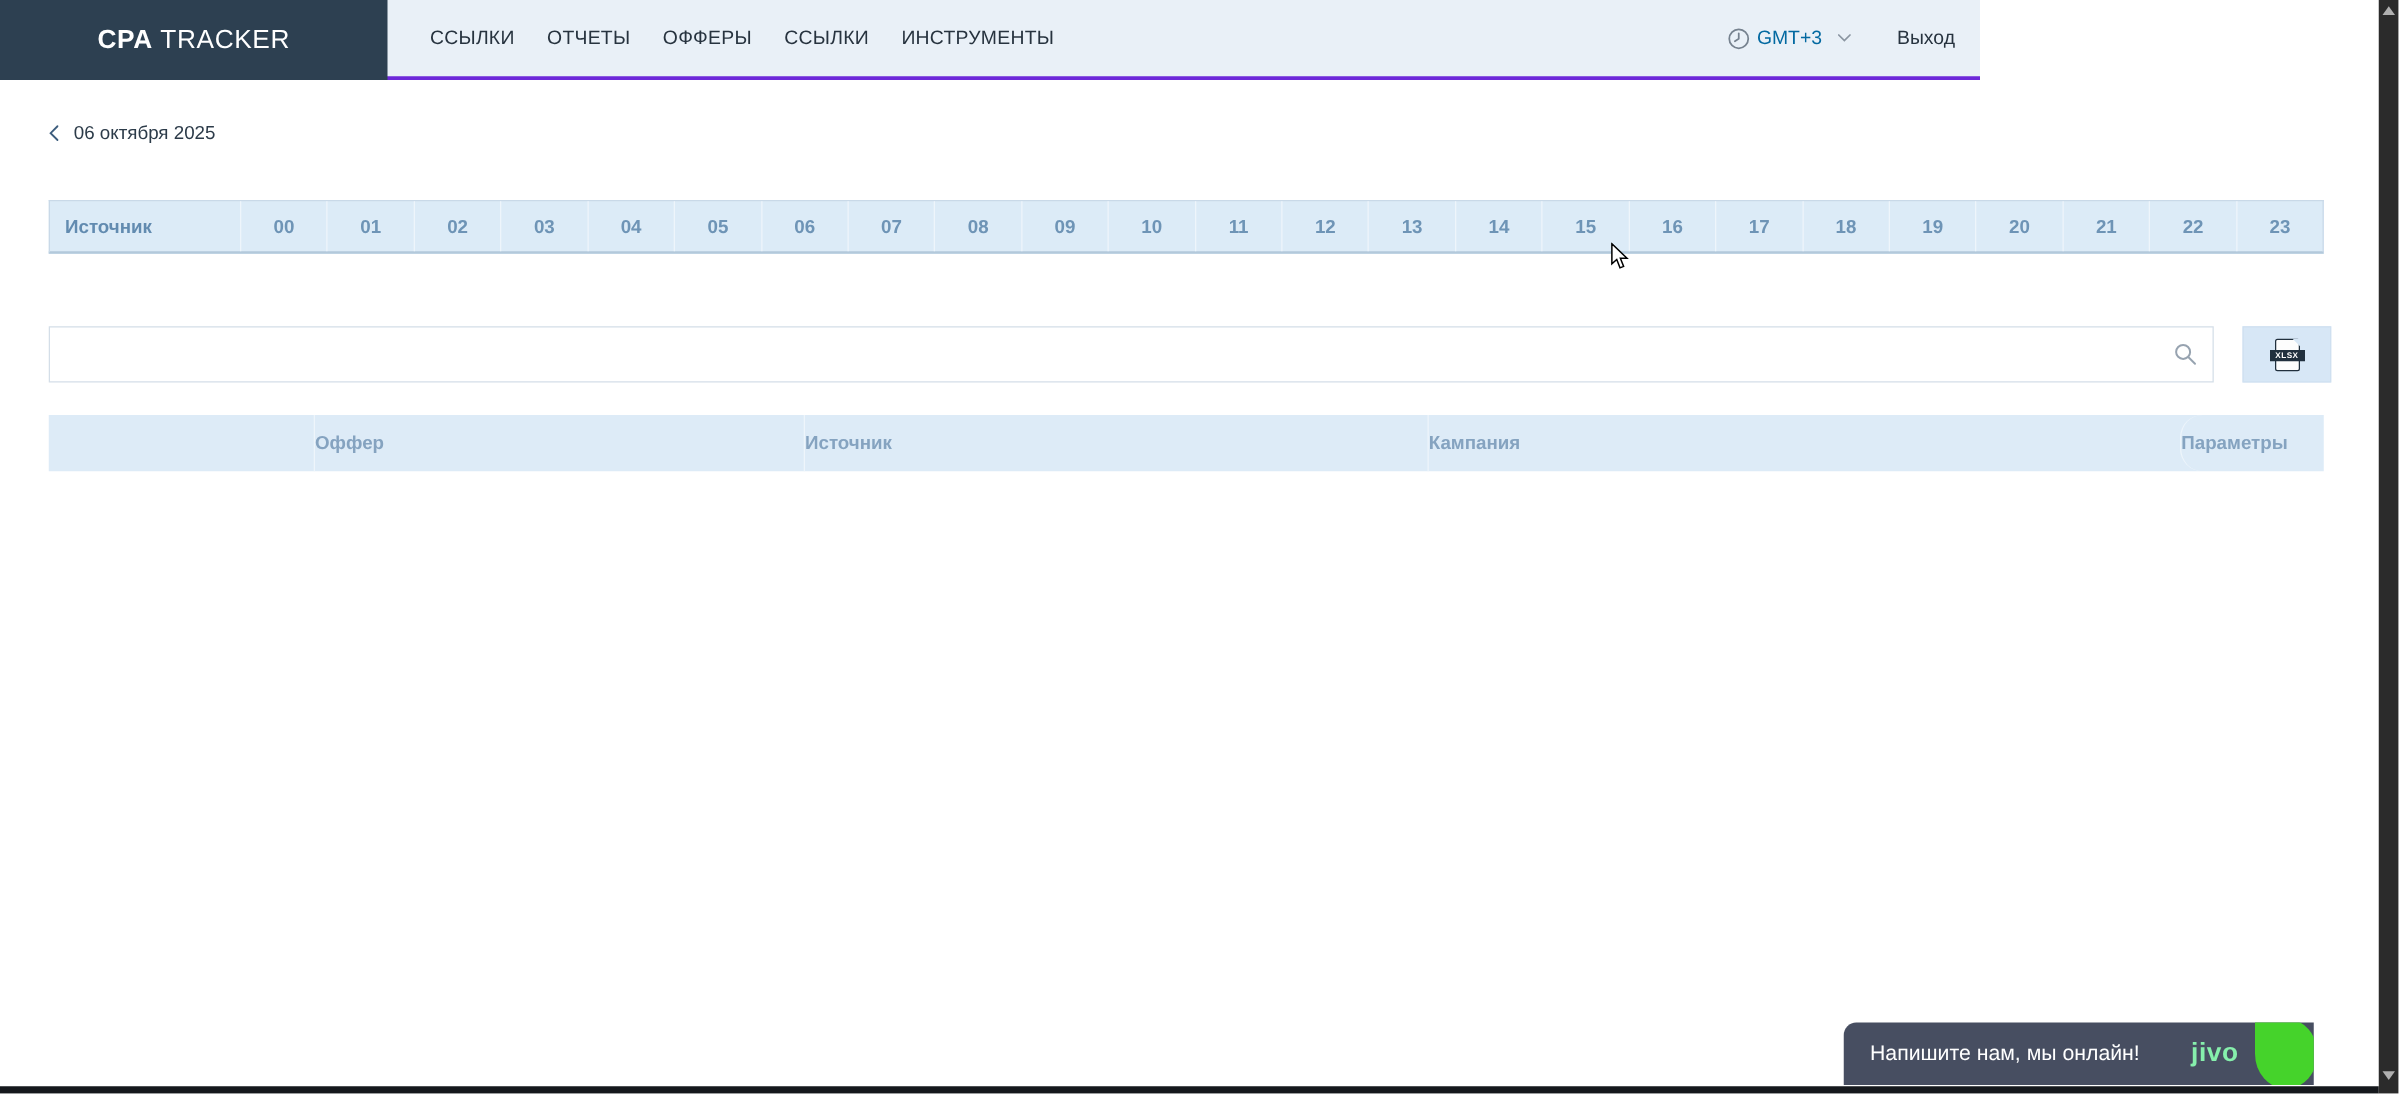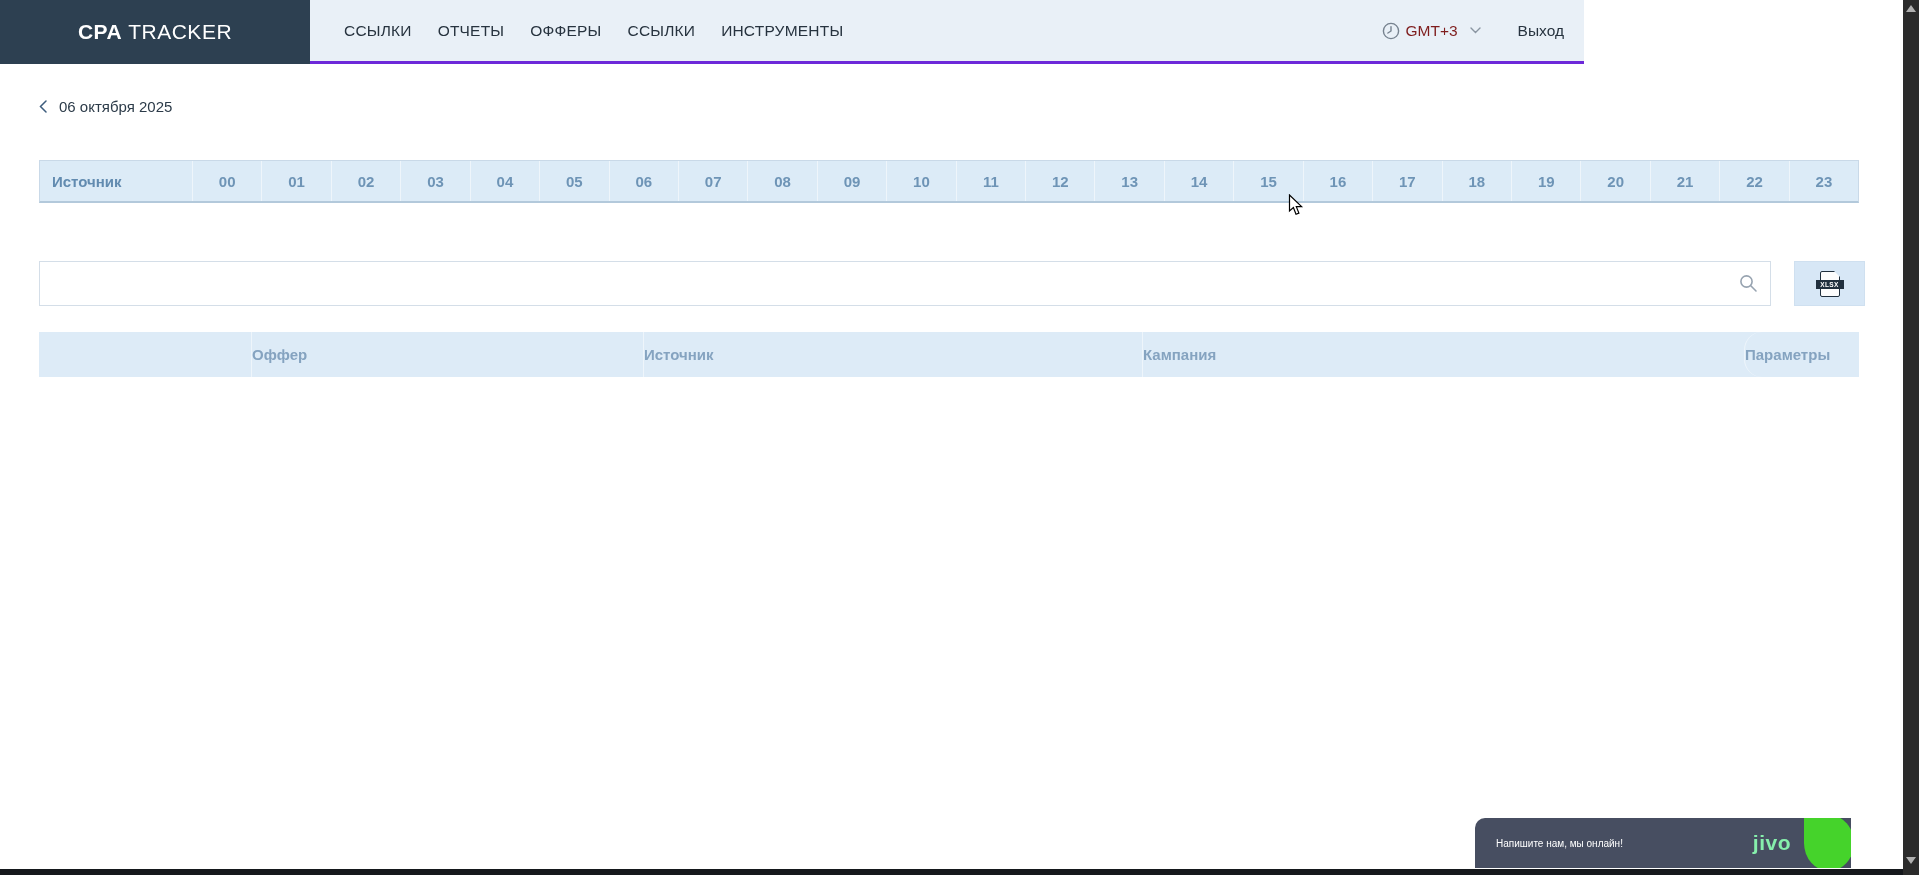--- a/index.html
+++ b/index.html
@@ -21,21 +21,21 @@
   .logo b{font-weight:800;margin-right:6px;}
   .logo span{font-weight:300;}
   .nav{display:flex;align-items:center;gap:26px;margin-left:34px;}
   .nav-item{
     font-size:15.5px;color:#27333f;letter-spacing:.2px;cursor:pointer;white-space:nowrap;
   }
   .header-right{
     margin-left:auto;display:flex;align-items:center;gap:19px;margin-right:20px;
   }
   .tz{display:flex;align-items:center;gap:6px;cursor:pointer;}
-  .tz-label{font-size:15.5px;color:#7f1d1d;}
+  .tz-label{font-size:15.5px;color:#0369a1;}
   .logout{font-size:15.5px;color:#27333f;cursor:pointer;margin-left:18px;}
   
   .prev-link{
     position:absolute;left:39px;top:98px;display:flex;align-items:center;gap:12px;
     font-size:15px;color:#2c3b49;cursor:pointer;
   }
   .page-title{
     position:absolute;left:0;top:82px;width:1903px;text-align:center;
     font-size:38px;font-weight:300;color:#3e5871;letter-spacing:.5px;
   }
@@ -93,21 +93,21 @@
   .col-offer{width:392px;flex:0 0 auto;}
   .col-source{width:499px;flex:0 0 auto;}
   .col-campaign{width:602px;flex:0 0 auto;}
   .col-params{flex:1;border-radius:18px;}
   
   .chat{
     position:absolute;left:1475px;top:818px;width:376px;height:50px;
     background:#474e61;border-radius:10px 0 0 0;
     display:flex;align-items:center;overflow:hidden;
   }
-  .chat-msg{color:#fff;font-size:10px;margin-left:21px;white-space:nowrap;}
+  .chat-msg{color:#fff;font-size:17px;margin-left:21px;white-space:nowrap;}
   .chat-brand{
     position:absolute;right:60px;top:0;height:50px;display:flex;align-items:center;
     color:#86efac;font-size:21px;font-weight:bold;letter-spacing:.5px;
   }
   .chat-leaf{
     position:absolute;right:-3px;top:-3px;width:50px;height:56px;
     border-radius:0 50% 50% 50%;
   }
   
   .footer-bar{position:absolute;left:0;top:869px;width:1903px;height:6px;background:#15181c;}

